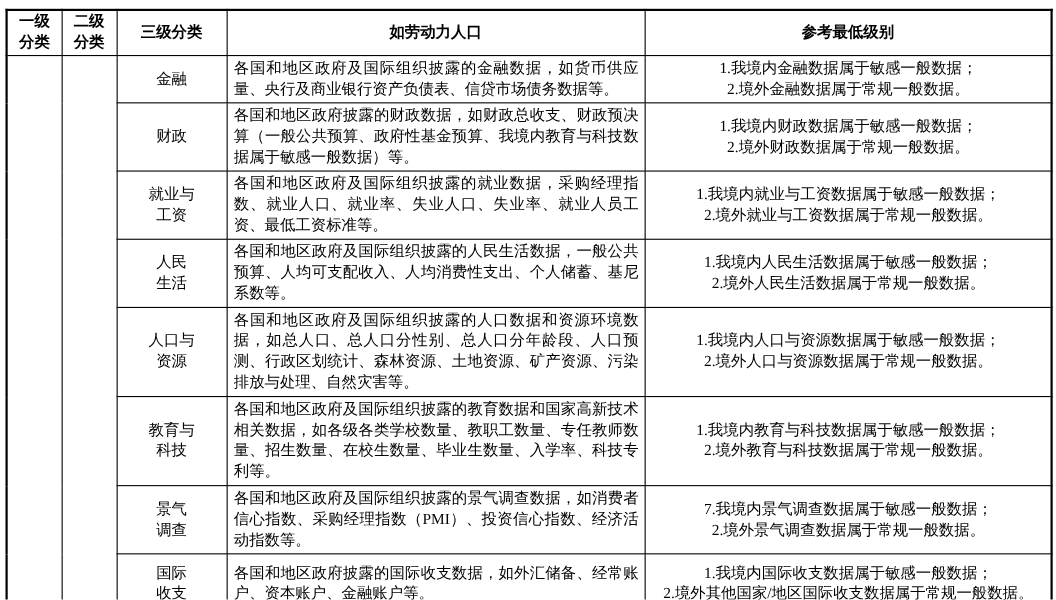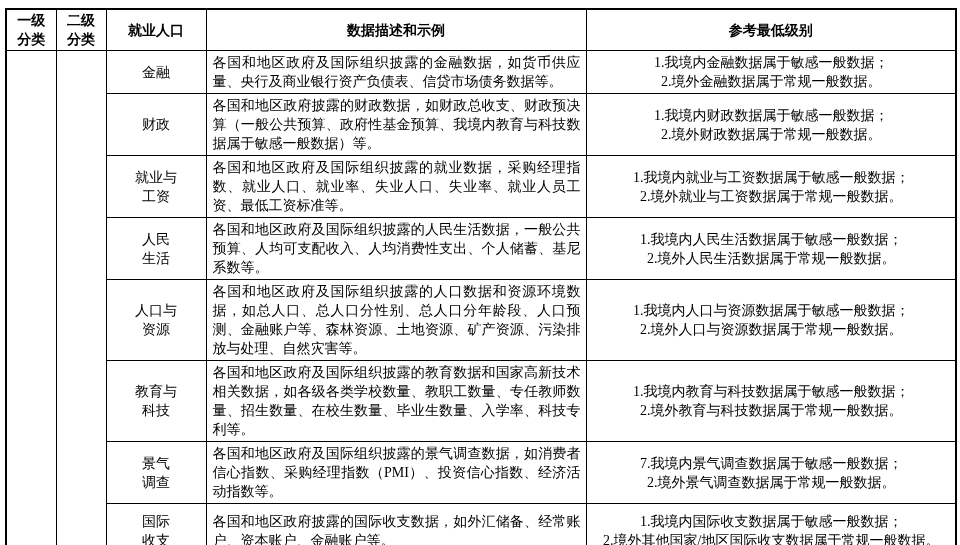--- a/index.html
+++ b/index.html
@@ -73,22 +73,22 @@
         <col class="c3">
         <col class="c4">
         <col class="c5">
     </colgroup>
     <thead>
       <tr class="hrow">
         <th>一级
 分类</th>
         <th>二级
 分类</th>
-        <th>就业人口</th>
-        <th>数据描述和示例</th>
+        <th>三级分类</th>
+        <th>如劳动力人口</th>
         <th>参考最低级别</th>
       </tr>
     </thead>
     <tbody>
       <tr class="r0">
         <td rowspan="8" class="cat"></td>
         <td rowspan="8" class="cat"></td>
         <td class="cat">金融</td>
         <td class="desc">各国和地区政府及国际组织披露的金融数据，如货币供应量、央行及商业银行资产负债表、信贷市场债务数据等。</td>
         <td class="level">1.我境内金融数据属于敏感一般数据；
@@ -110,21 +110,21 @@
       <tr class="r3">
         <td class="cat">人民
 生活</td>
         <td class="desc">各国和地区政府及国际组织披露的人民生活数据，一般公共预算、人均可支配收入、人均消费性支出、个人储蓄、基尼系数等。</td>
         <td class="level">1.我境内人民生活数据属于敏感一般数据；
 2.境外人民生活数据属于常规一般数据。</td>
       </tr>
       <tr class="r4">
         <td class="cat">人口与
 资源</td>
-        <td class="desc">各国和地区政府及国际组织披露的人口数据和资源环境数据，如总人口、总人口分性别、总人口分年龄段、人口预测、金融账户等、森林资源、土地资源、矿产资源、污染排放与处理、自然灾害等。</td>
+        <td class="desc">各国和地区政府及国际组织披露的人口数据和资源环境数据，如总人口、总人口分性别、总人口分年龄段、人口预测、行政区划统计、森林资源、土地资源、矿产资源、污染排放与处理、自然灾害等。</td>
         <td class="level">1.我境内人口与资源数据属于敏感一般数据；
 2.境外人口与资源数据属于常规一般数据。</td>
       </tr>
       <tr class="r5">
         <td class="cat">教育与
 科技</td>
         <td class="desc">各国和地区政府及国际组织披露的教育数据和国家高新技术相关数据，如各级各类学校数量、教职工数量、专任教师数量、招生数量、在校生数量、毕业生数量、入学率、科技专利等。</td>
         <td class="level">1.我境内教育与科技数据属于敏感一般数据；
 2.境外教育与科技数据属于常规一般数据。</td>
       </tr>

